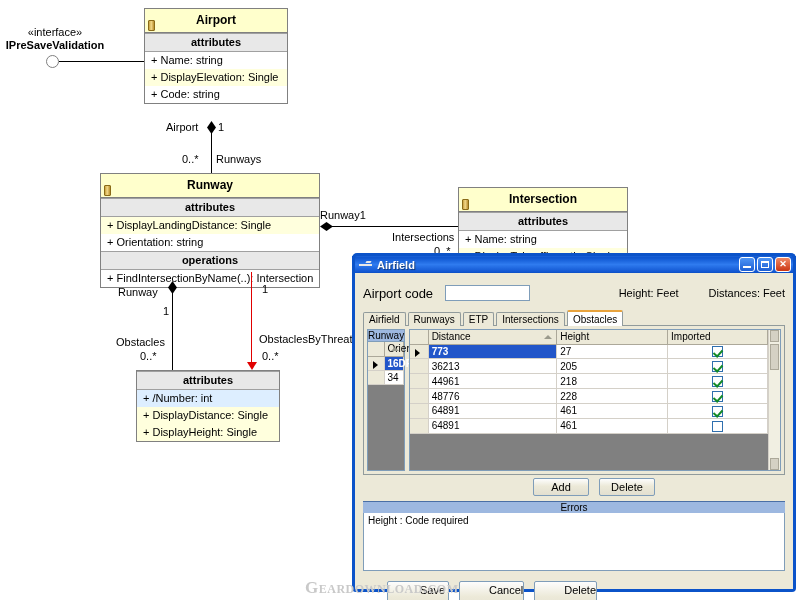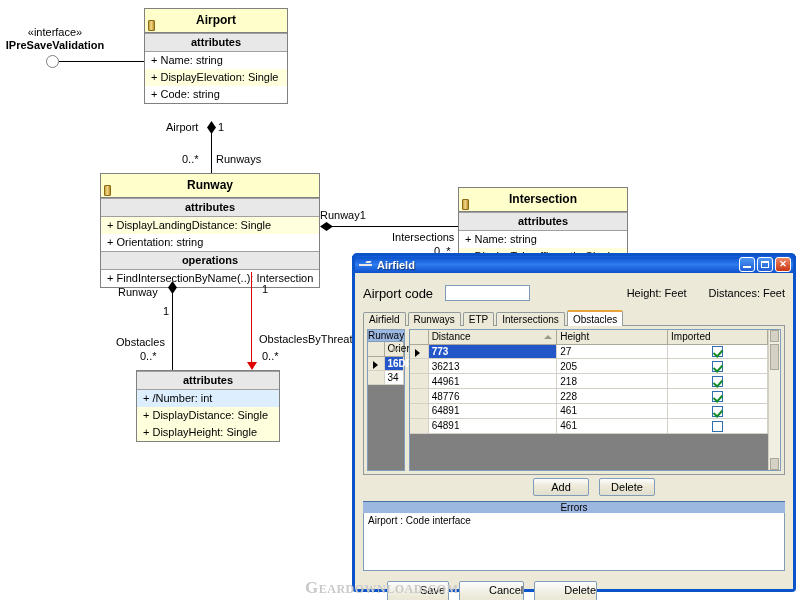--- a/index.html
+++ b/index.html
@@ -90,21 +90,21 @@
 
   .dlg-body { padding:6px 8px 0 8px; position:relative; height:calc(100% - 20px); }
 
   .row-top { display:flex; align-items:center; height:22px; margin:3px 0 6px 0; }
   .lbl-airport-code { width:82px; font-size:13px; }
   .inp-airport-code {
     width:85px; height:16px; border:1px solid #7f9db9; background:#fff;
     font-family:"Liberation Sans", sans-serif; font-size:11px; padding:0 2px;
   }
   .unit { font-size:11px; margin-left:auto; }
-  .unit + .unit { margin-left:22px; }
+  .unit + .unit { margin-left:30px; }
 
   
   .tabstrip { display:flex; align-items:flex-end; height:16px; position:relative; z-index:2; }
   .tab {
     height:14px; padding:0 5px; font-size:10px; line-height:13px;
     border:1px solid #919b9c; border-bottom:none; background:#ece9d8; margin-right:2px;
     border-radius:2px 2px 0 0;
   }
   .tab.active {
     height:16px; line-height:15px; background:#fff; border-color:#e8a33d #919b9c #fff #919b9c;
@@ -386,21 +386,21 @@
       </div>
     </div>
 
     <div class="panel-btns">
       <div class="btn">Add</div>
       <div class="btn">Delete</div>
     </div>
 
     <div class="errbar">Errors</div>
     <div class="errbox">
-      <div>Airport : Code interface</div>
+      <div>Height : Code required</div>
     </div>
 
     <div class="bottom-btns">
       <div class="btn">Save</div>
       <div class="btn">Cancel</div>
       <div class="btn">Delete</div>
     </div>
 
   </div>
 </div>

